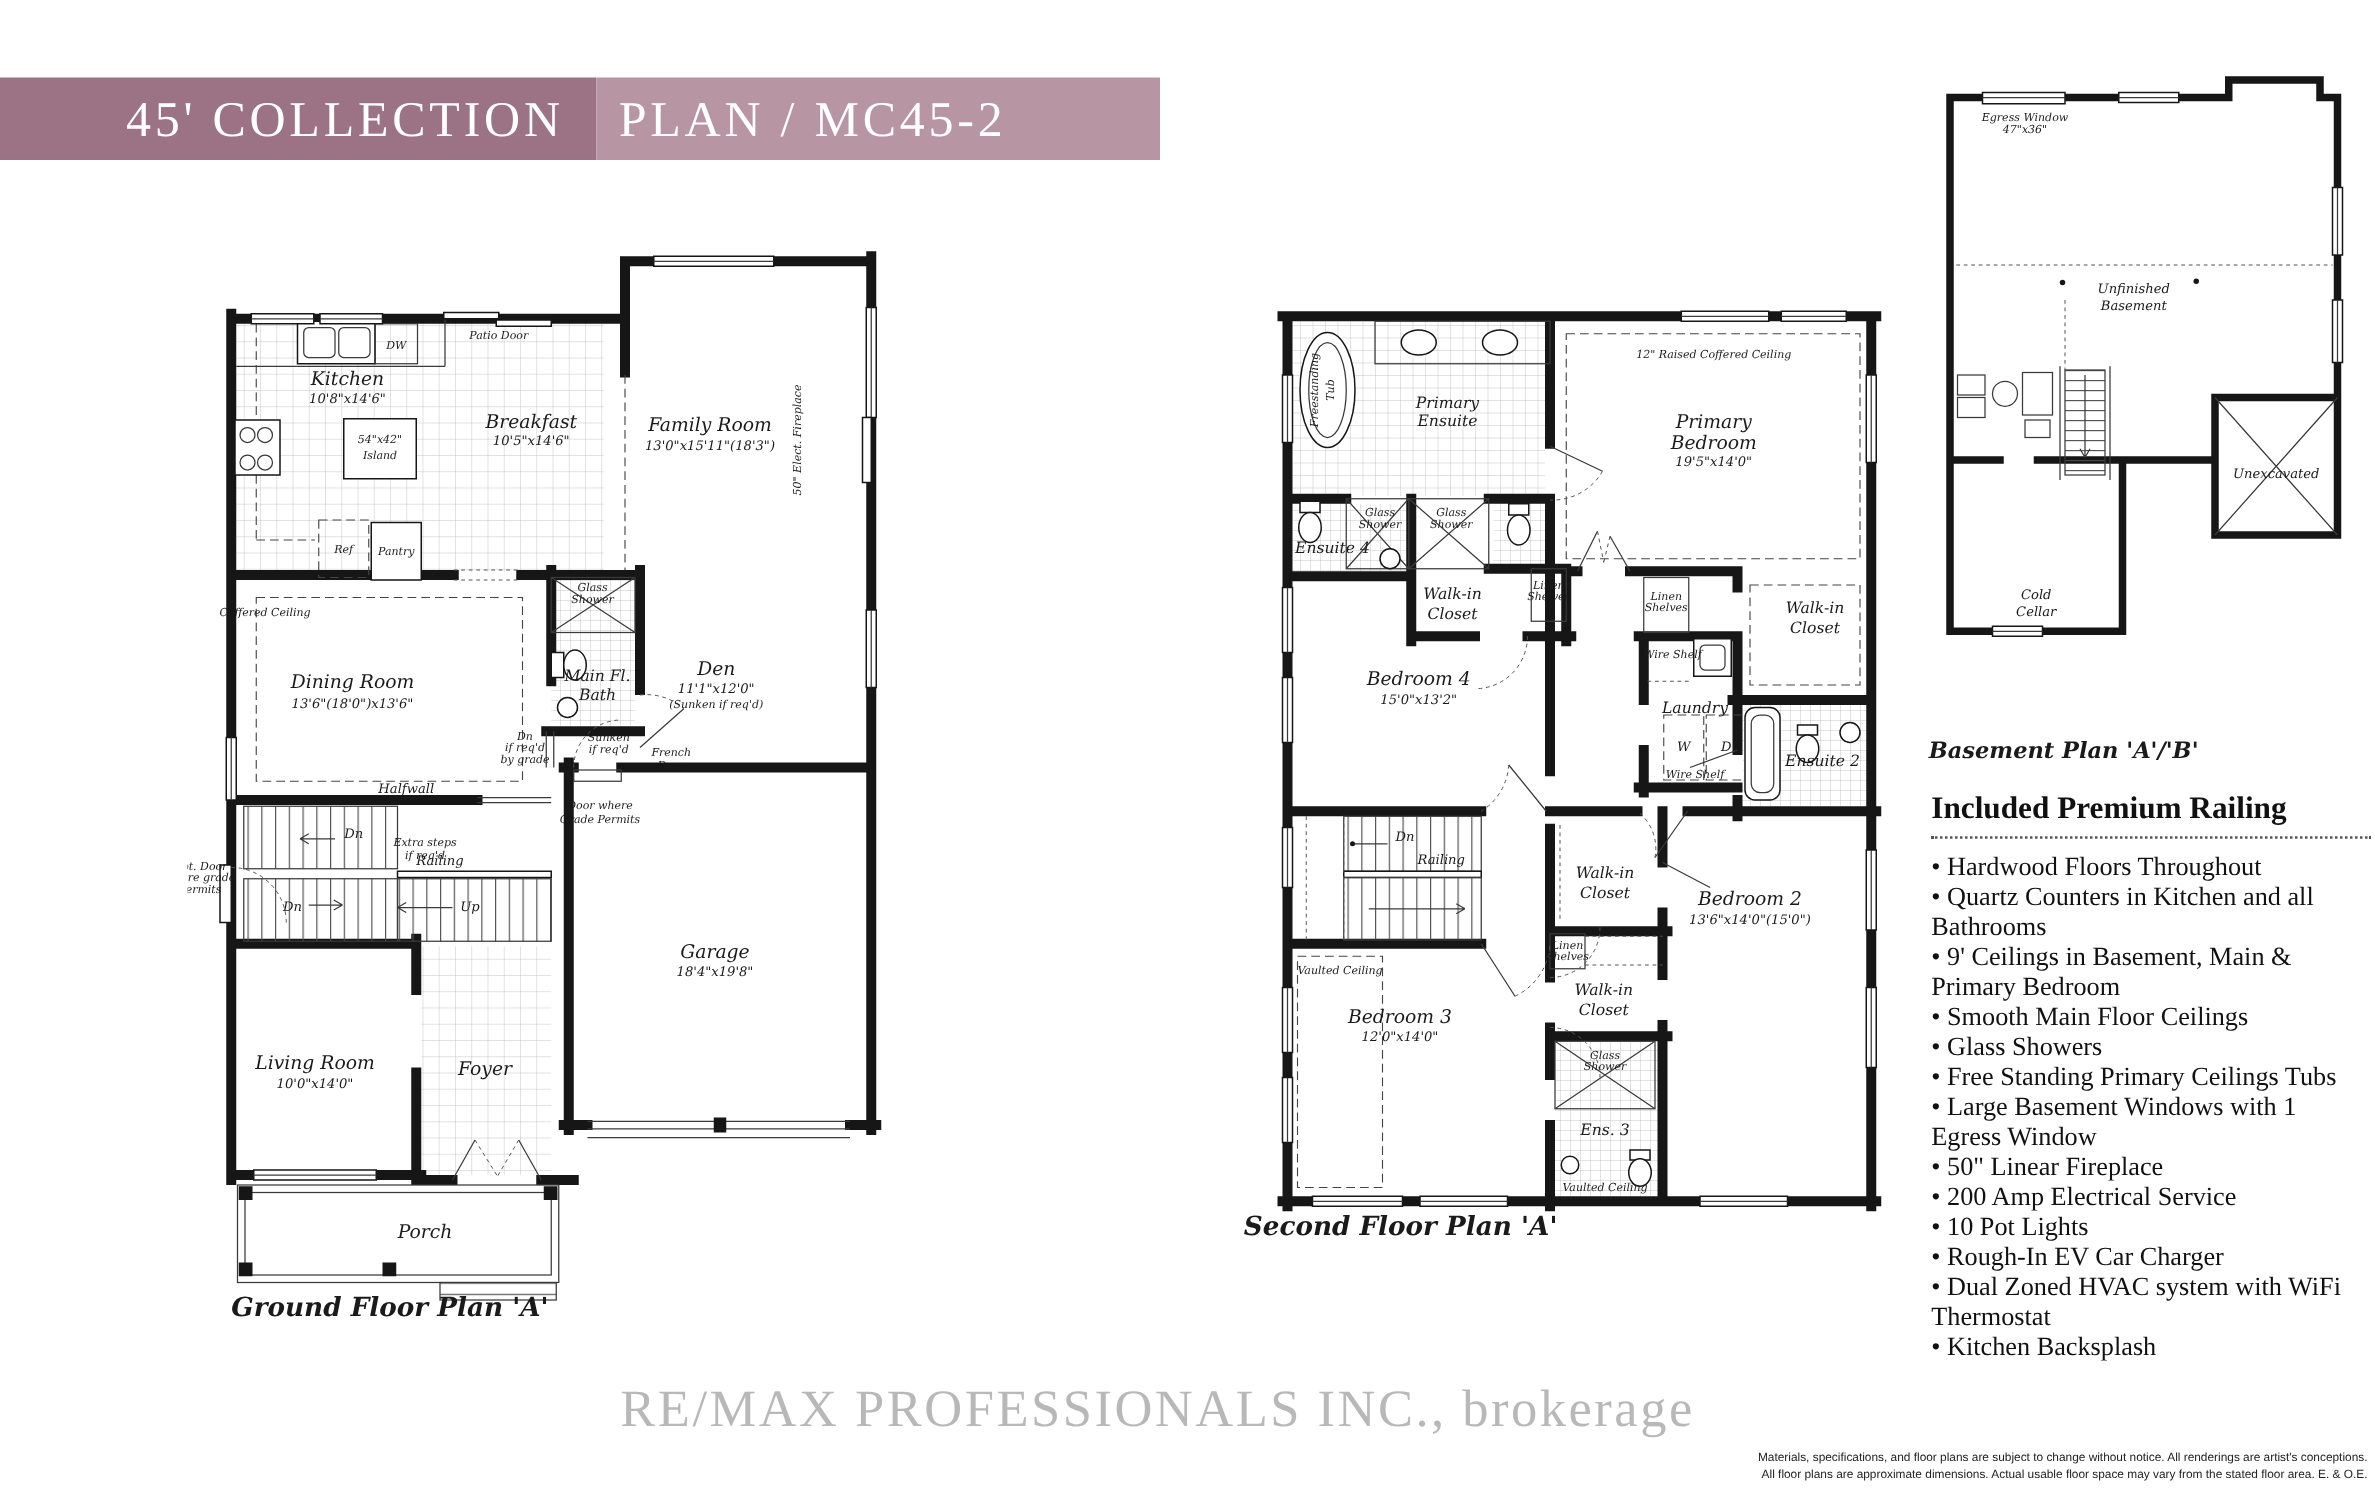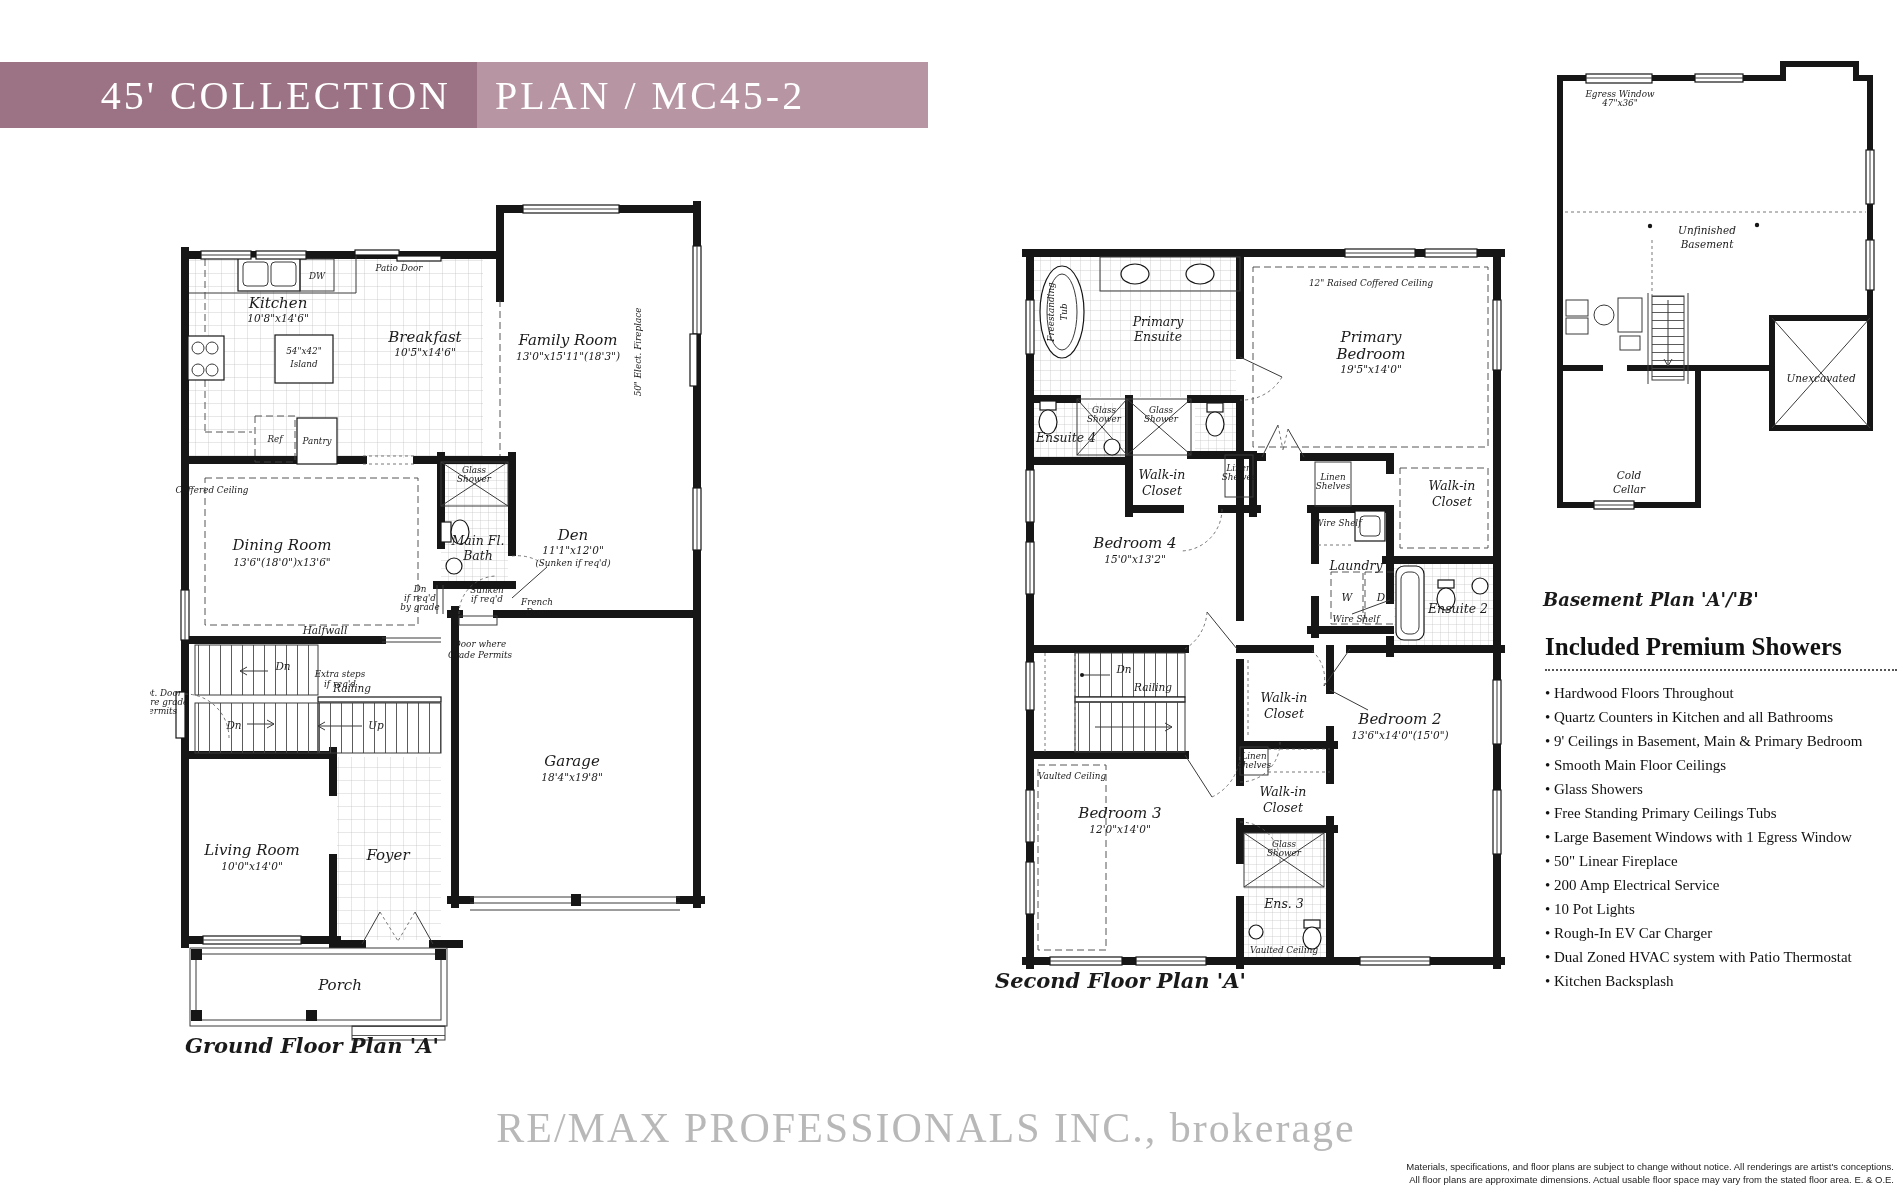--- a/index.html
+++ b/index.html
@@ -25,21 +25,21 @@
   .lb2{font-size:12.5px;}
   .dim{font-size:10.5px;}
   .ty{font-size:8.8px;}
   .cap{font-size:21px;font-weight:bold;text-anchor:start;}
   .cap2{font-size:18px;font-weight:bold;text-anchor:start;}
   
   #features{left:1545px;top:633px;width:352px;color:#111;}
   #features h2{margin:0 0 6px 0;font-size:25px;font-weight:bold;
      font-family:"Liberation Serif",serif;border-bottom:2px dotted #555;padding-bottom:8px;}
   #features ul{list-style:none;margin:10px 0 0 0;padding:0;}
-  #features li{font-size:15px;line-height:24px;font-family:"Liberation Serif",serif;}
+  #features li{font-size:21px;line-height:24px;font-family:"Liberation Serif",serif;}
   #features li::before{content:"\2022\00a0";}
   #features .note{margin-top:18px;font-size:16.5px;line-height:25px;}
   
   #watermark{left:406px;top:1104px;width:1040px;text-align:center;
      font-family:"Liberation Serif",serif;font-size:42px;letter-spacing:2px;
      color:#8e8e8e;opacity:.62;white-space:nowrap;}
   
   #disclaimer{right:6px;top:1160px;width:640px;text-align:right;
      font-family:"Liberation Sans",sans-serif;font-size:9.5px;line-height:1.4;color:#222;}
 </style>
@@ -417,34 +417,34 @@
     <text class="dim" x="1707" y="234">Unfinished</text>
     <text class="dim" x="1707" y="248">Basement</text>
     <text class="dim" x="1821" y="382">Unexcavated</text>
     <text class="dim" x="1629" y="479">Cold</text>
     <text class="dim" x="1629" y="493">Cellar</text>
     <text class="cap2" x="1543" y="606">Basement Plan 'A'/'B'</text>
   </g>
 </svg>
 
 <div id="features" class="abs">
-  <h2>Included Premium Showers</h2>
+  <h2>Included Premium Railing</h2>
   <ul>
     <li>Hardwood Floors Throughout</li>
     <li>Quartz Counters in Kitchen and all Bathrooms</li>
     <li>9' Ceilings in Basement, Main &amp; Primary Bedroom</li>
     <li>Smooth Main Floor Ceilings</li>
     <li>Glass Showers</li>
     <li>Free Standing Primary Ceilings Tubs</li>
     <li>Large Basement Windows with 1 Egress Window</li>
     <li>50" Linear Fireplace</li>
     <li>200 Amp Electrical Service</li>
     <li>10 Pot Lights</li>
     <li>Rough-In EV Car Charger</li>
-    <li>Dual Zoned HVAC system with Patio Thermostat</li>
+    <li>Dual Zoned HVAC system with WiFi Thermostat</li>
     <li>Kitchen Backsplash</li>
   </ul>
 </div>
 
 <div id="watermark" class="abs">RE/MAX PROFESSIONALS INC., brokerage</div>
 
 <div id="disclaimer" class="abs">
   <div>Materials, specifications, and floor plans are subject to change without notice. All renderings are artist's conceptions.</div>
   <div>All floor plans are approximate dimensions. Actual usable floor space may vary from the stated floor area. E. &amp; O.E.</div>
 </div>

